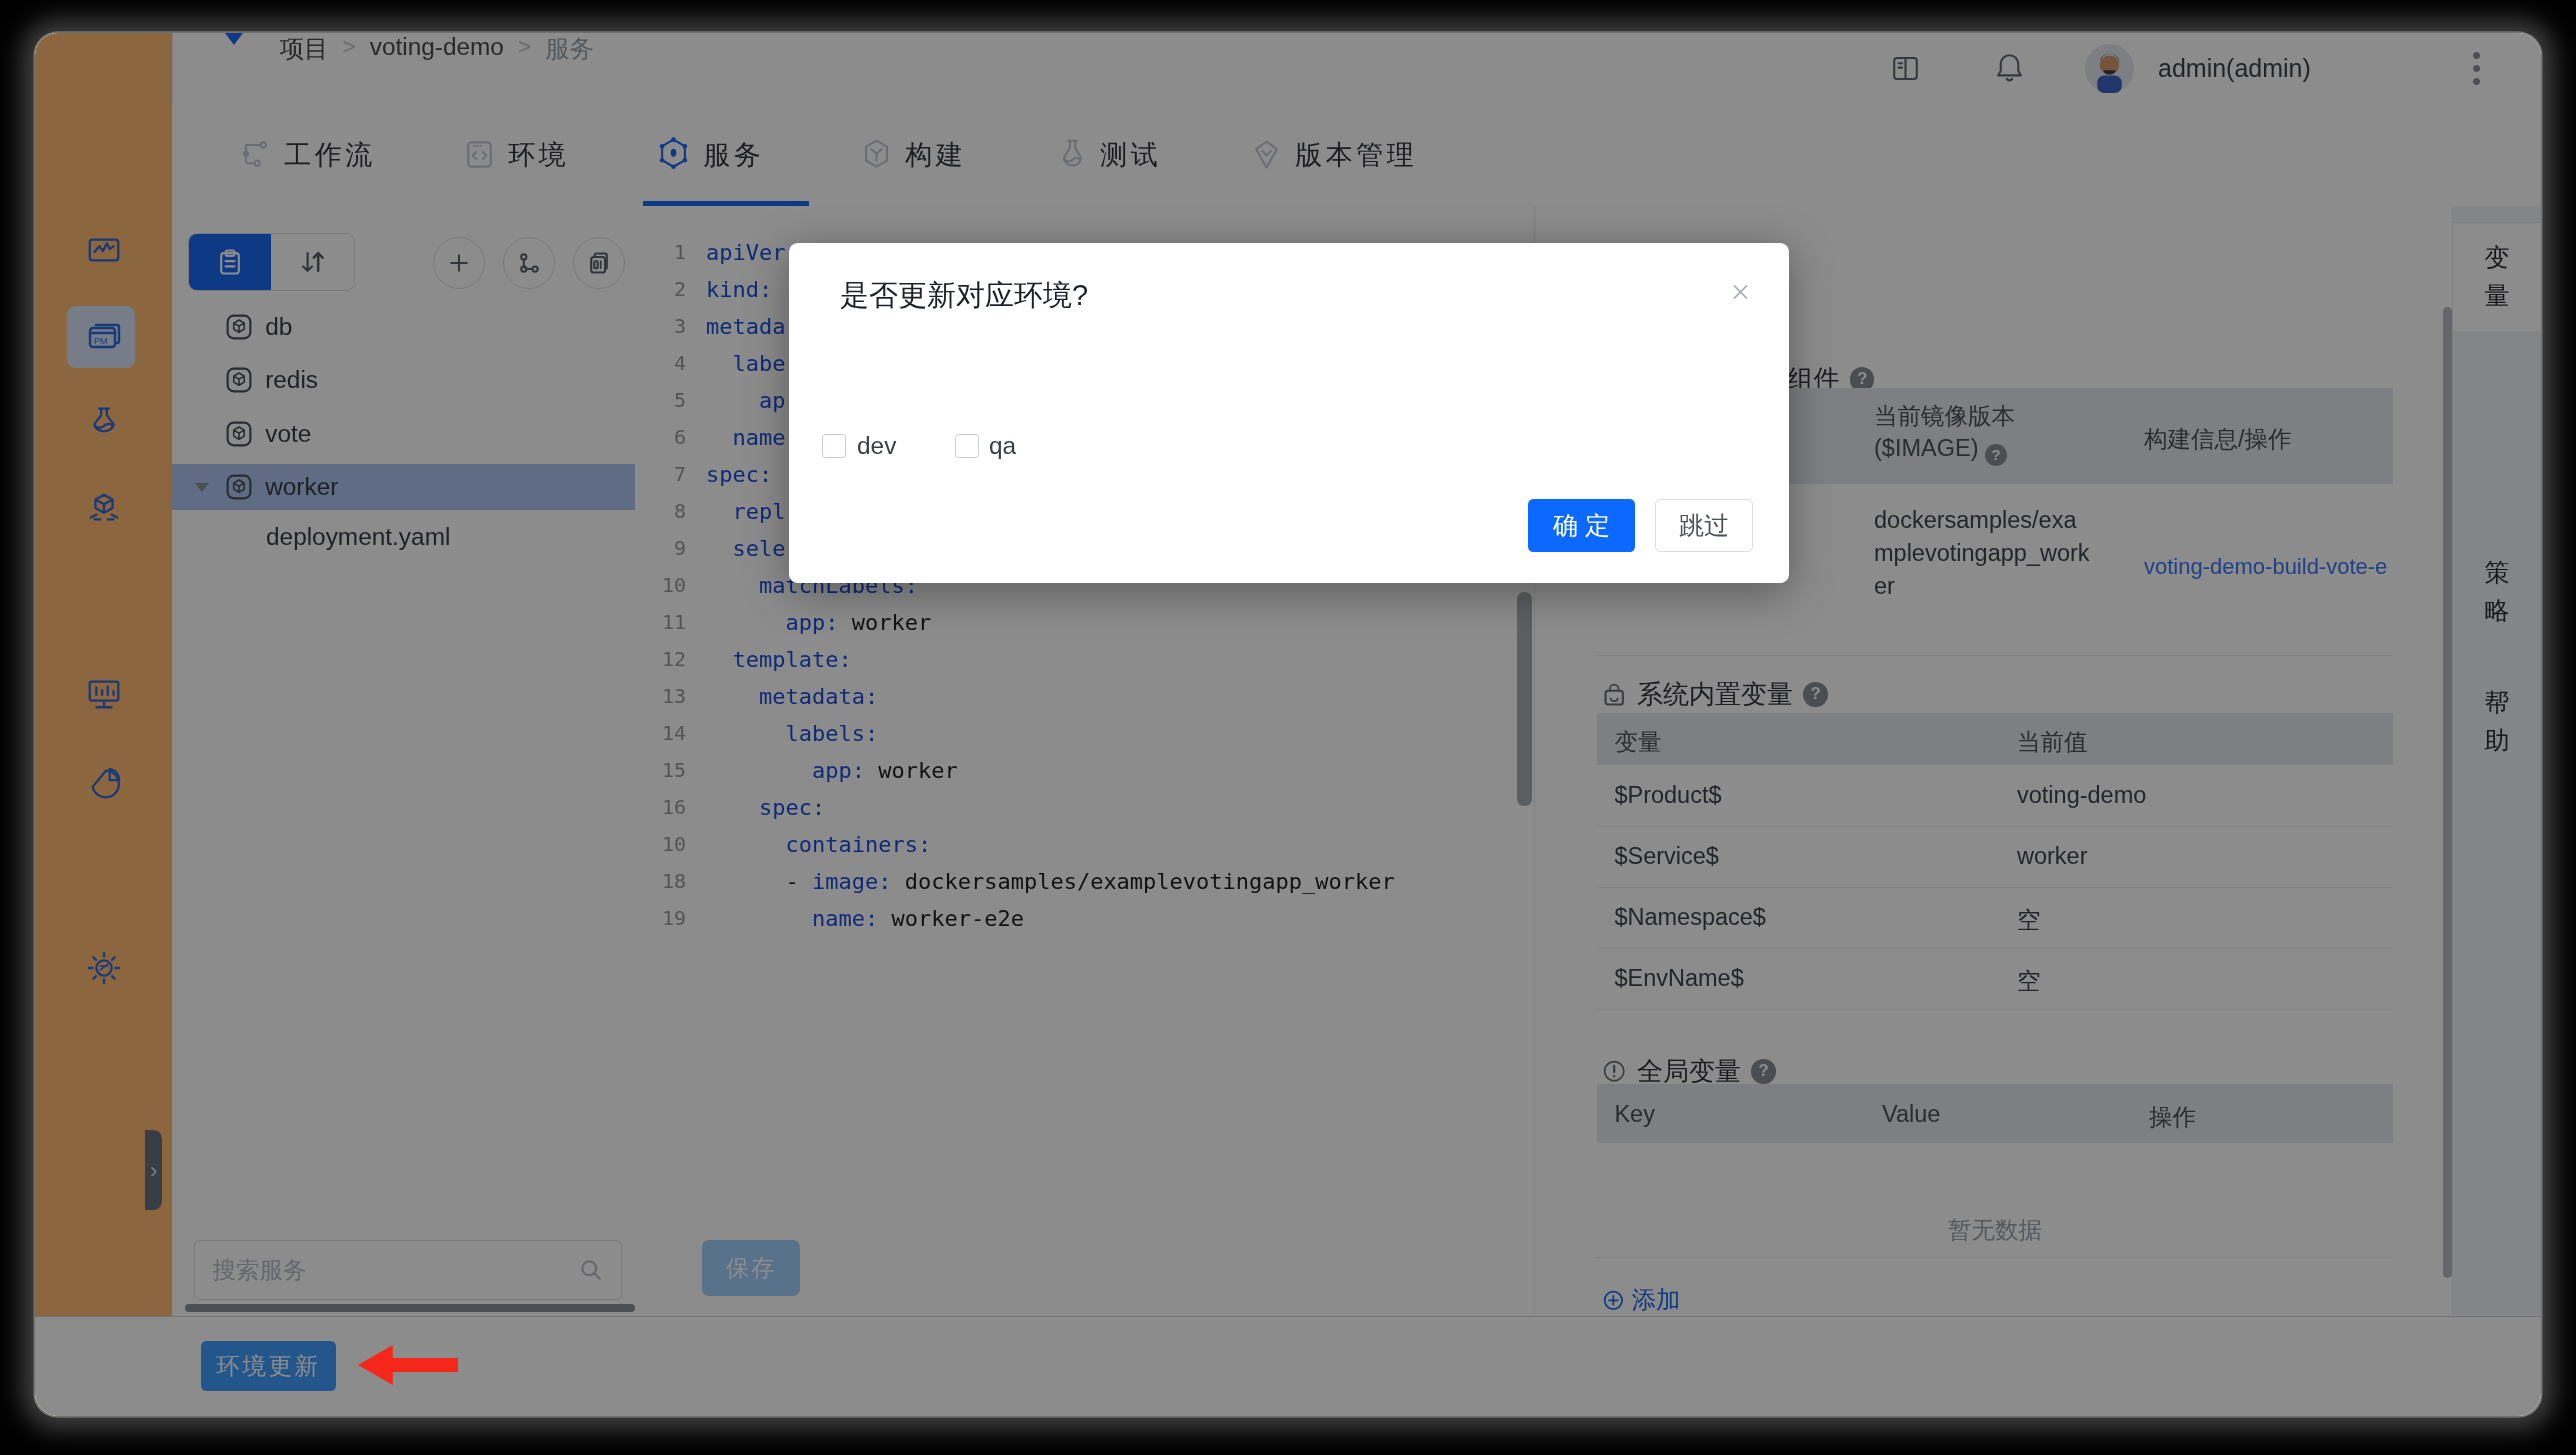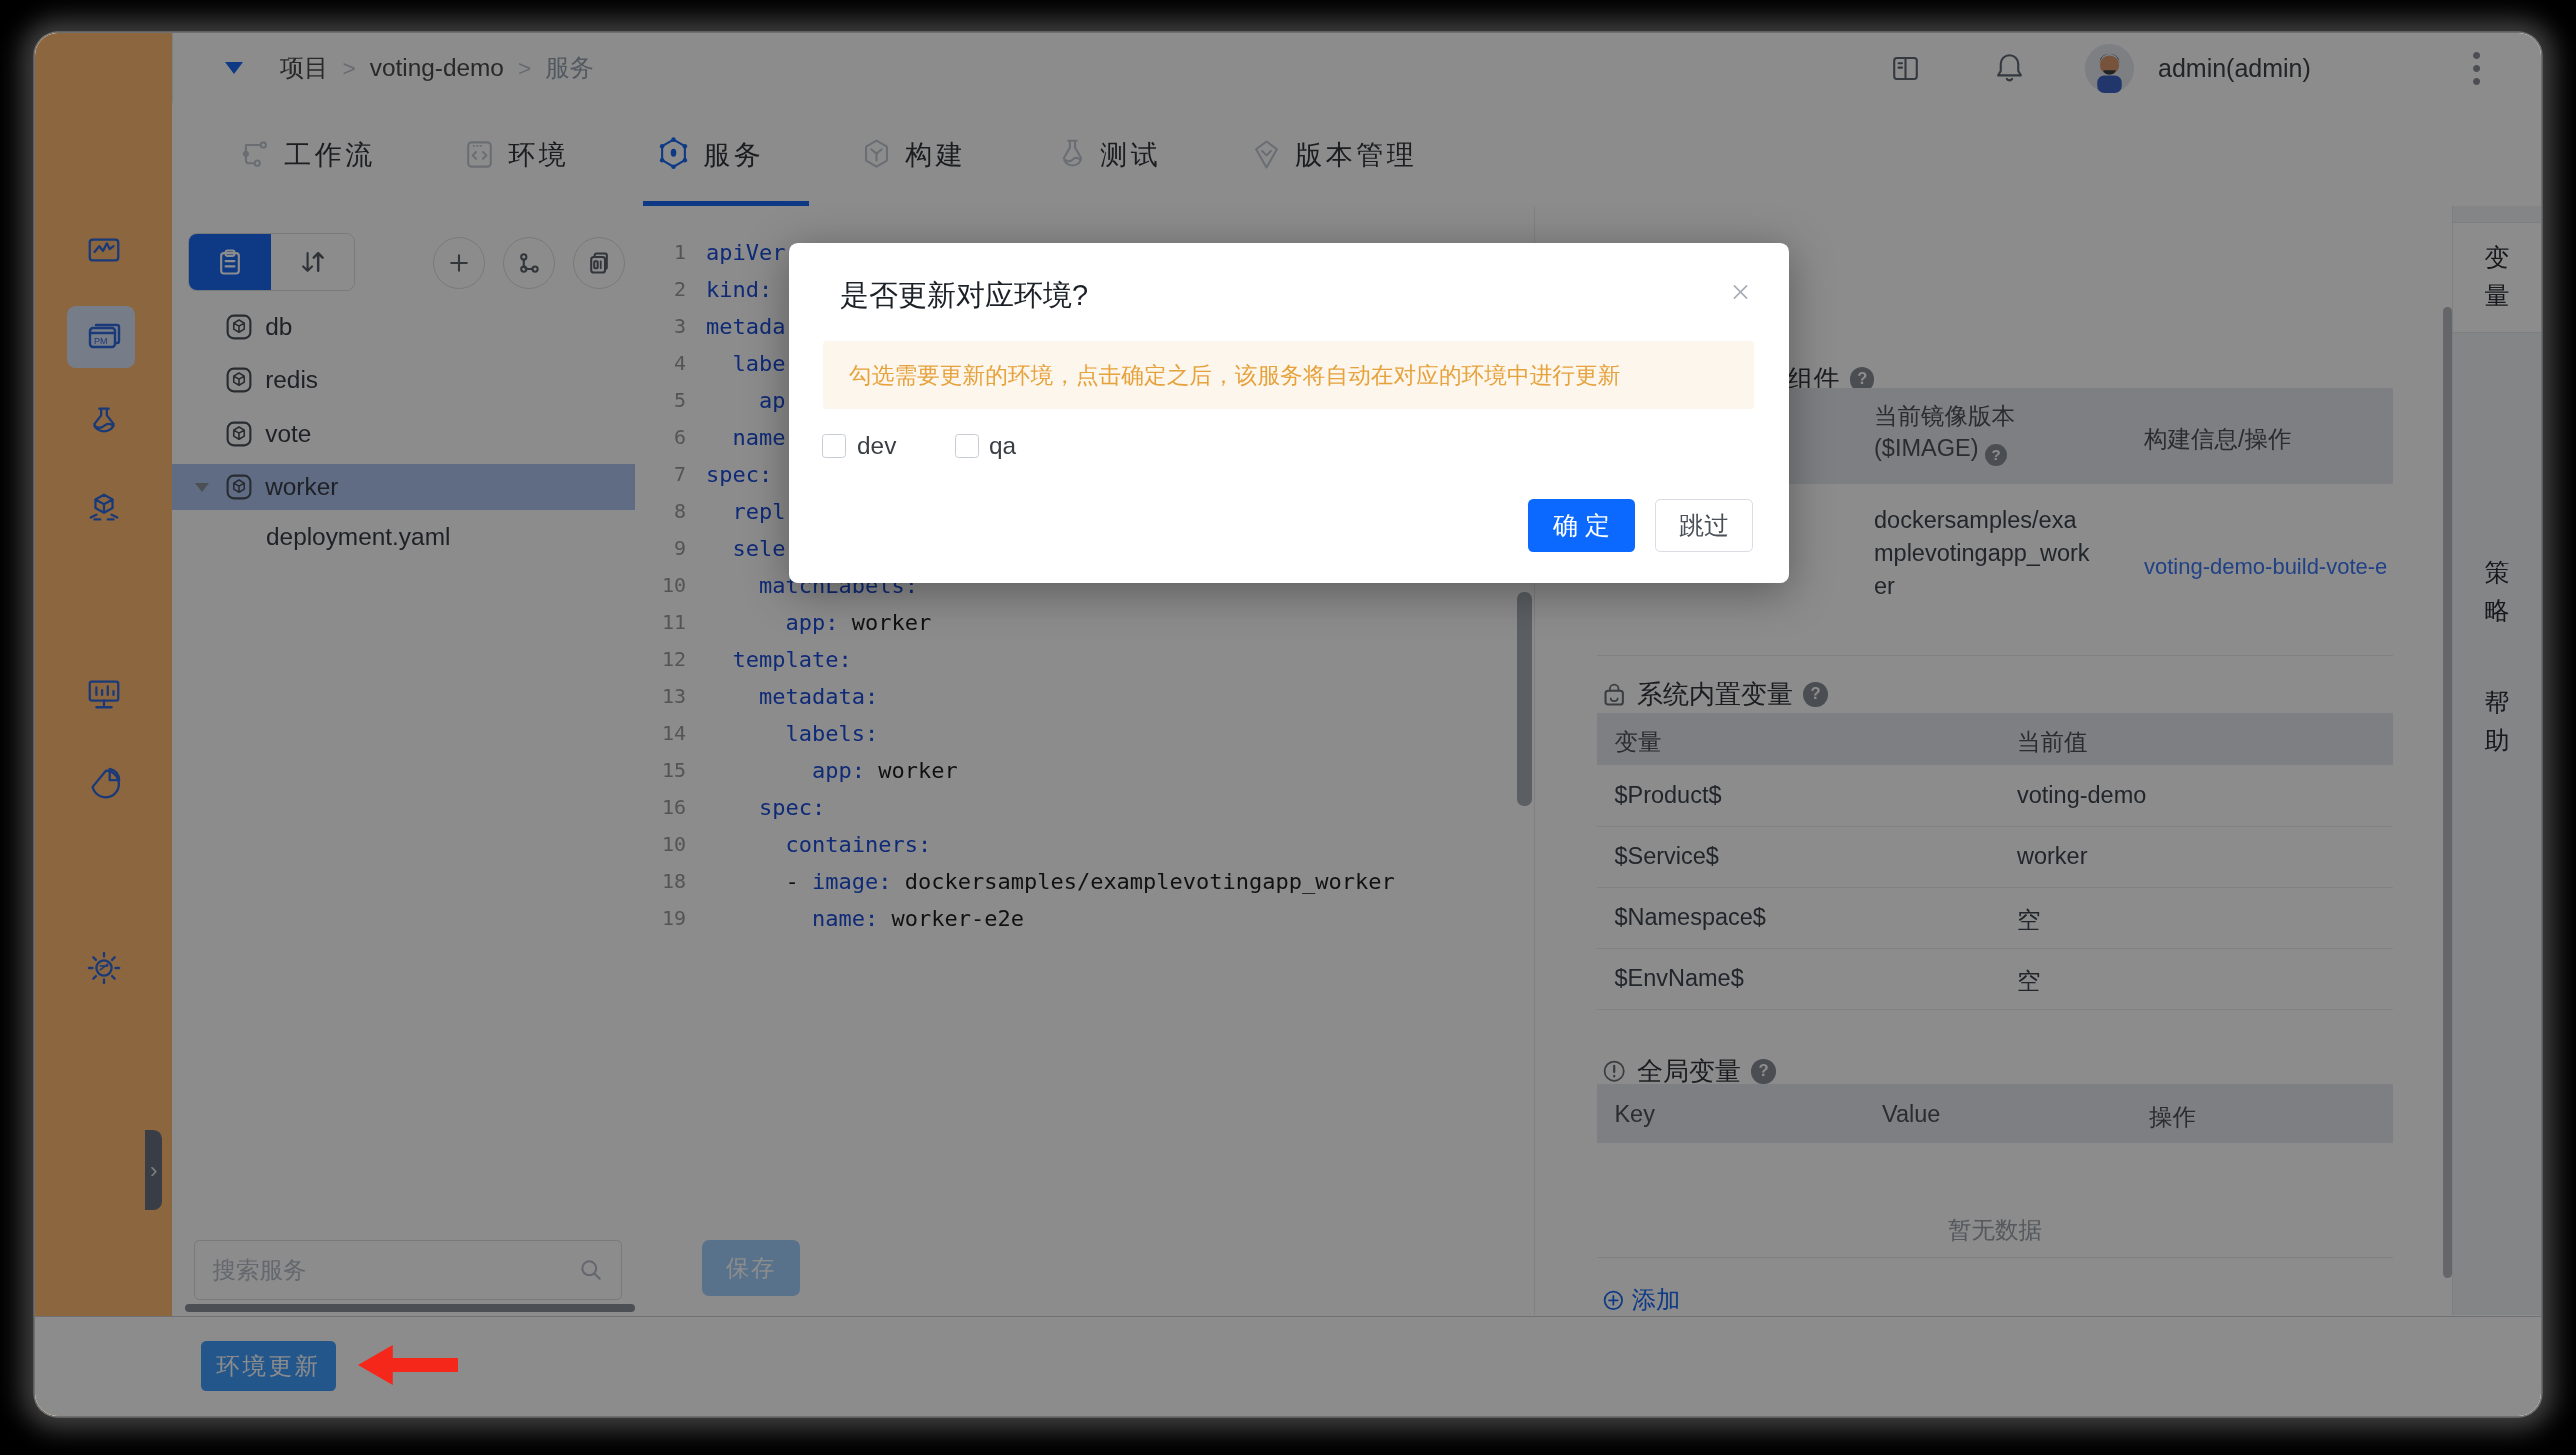--- a/index.html
+++ b/index.html
@@ -4,21 +4,21 @@
 <style>
   html,body{margin:0;padding:0;background:#000;}
   body{font-family:"Liberation Sans","DejaVu Sans",sans-serif;-webkit-font-smoothing:antialiased;}
   #stage{position:relative;width:2576px;height:1455px;background:#000;overflow:hidden;}
   .abs{position:absolute;}
   #appwin{left:35px;top:33px;width:2506px;height:1383px;background:#fff;border-radius:22.7px;
     box-shadow:0 0 0 1.7px #6f6f6f,0 0 24.4px 14px rgba(125,125,125,.5);overflow:hidden;}
   svg.icon{fill:none;stroke:currentColor;stroke-width:2.4;stroke-linecap:round;stroke-linejoin:round;display:block;}
   
   .topbar{left:0;top:0;width:2506px;height:70px;background:#fff;}
-  .crumbrow{left:190px;top:0;height:70px;display:flex;align-items:center;gap:14px;font-size:24.4px;color:#4b4b4b;}
+  .crumbrow{left:190px;top:0;height:70px;display:flex;align-items:flex-start;gap:14px;font-size:24.4px;color:#4b4b4b;}
   .caret-down{width:0;height:0;border-left:9.6px solid transparent;border-right:9.6px solid transparent;border-top:12.2px solid #1a6af2;margin-right:22.7px;}
   .crumb-sep{color:#bcc2ca;font-size:22.7px;}
   .crumb-last{color:#97a2b0;}
   .user-name{font-size:25px;color:#3f4449;}
   
   .rail{left:0;top:0;width:137px;height:1383px;background:#fdba74;border-right:0.9px solid #e6e8ec;}
   .rail-item{left:0;width:137px;height:62px;display:flex;align-items:center;justify-content:center;color:#2f68dd;}
   .rail-active-bg{left:32px;top:273px;width:68px;height:62px;background:#d9e4f8;border-radius:8.7px;}
   .expand-handle{left:110px;top:1097px;width:17.4px;height:80px;background:#68707e;border-radius:0 8.7px 8.7px 0;
     display:flex;align-items:center;justify-content:center;color:#dfe3ea;font-size:22.7px;}
@@ -435,23 +435,20 @@
 
   <div class="abs dim"></div>
 
   <div class="abs modal">
     <div class="abs modal-title">是否更新对应环境?</div>
     <button class="abs modal-close">
       <svg class="icon" width="26" height="26" viewBox="0 0 30 30">
             <path d="M7 7 L23 23 M23 7 L7 23" stroke-width="2.2"></path>
           </svg>
     </button>
-    <div class="abs warn-box">
-      <span class="warn-text">勾选需要更新的环境，点击确定之后，该服务将自动在对应的环境中进行更新</span>
-    </div>
     <div class="abs chk" style="left:33px"></div>
     <div class="abs chk-label" style="left:68px">dev</div>
     <div class="abs chk" style="left:166px"></div>
     <div class="abs chk-label" style="left:200px">qa</div>
     <button class="abs confirm-btn">确 定</button>
     <button class="abs skip-btn">跳过</button>
   </div>
 
   <svg class="abs red-arrow" width="100" height="40" viewBox="0 0 115 46">
     <polygon points="0,23 40,0 40,15 115,15 115,31 40,31 40,46" fill="#f5261a"></polygon>

